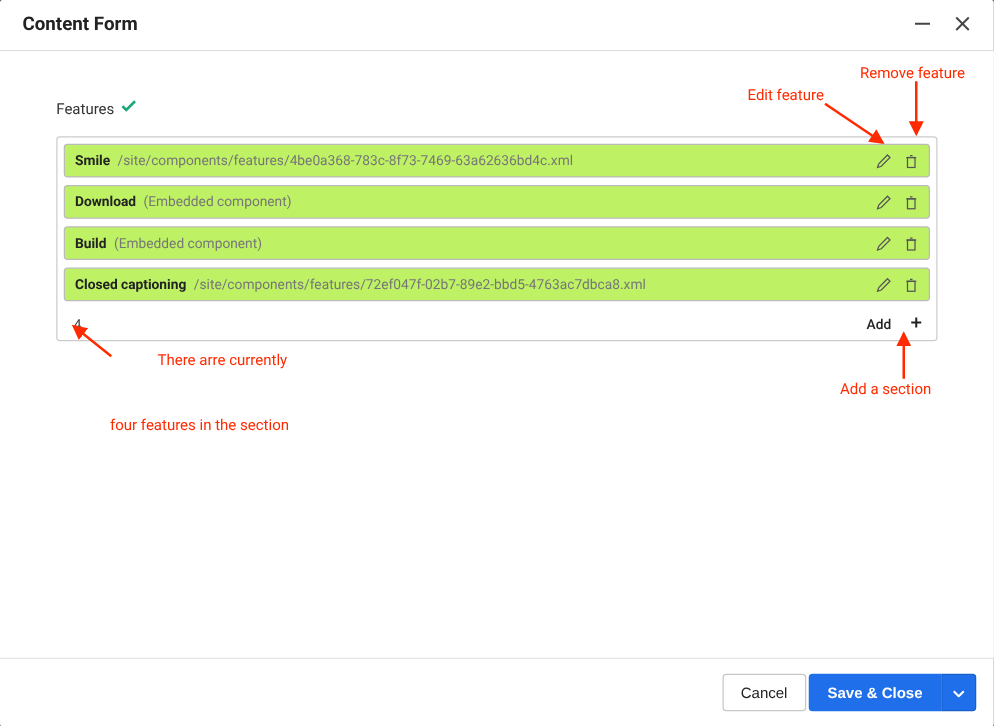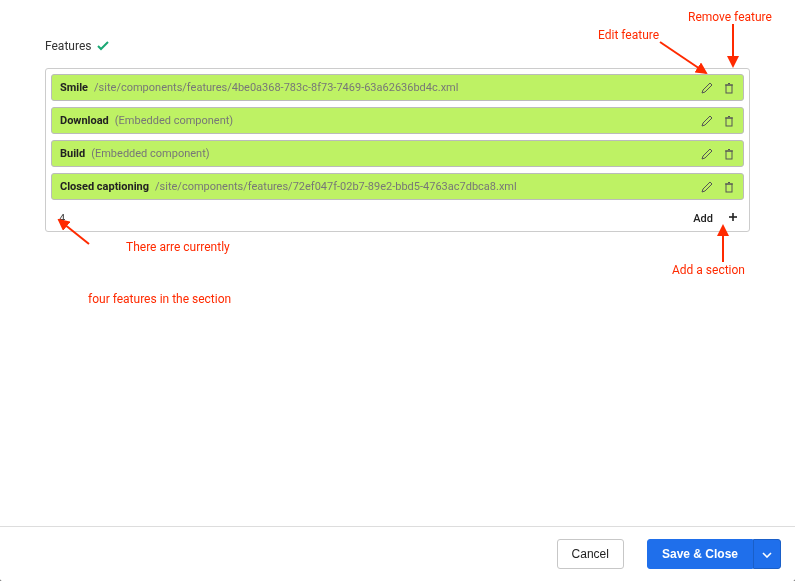--- a/index.html
+++ b/index.html
@@ -24,21 +24,21 @@
   .dialog-header-controls { display: flex; gap: 18px; align-items: center; }
   .header-btn { cursor: pointer; color: #444; display: inline-flex; }
 
   .body {
     flex: 1; position: relative; overflow: hidden;
     background: #fff;
   }
   .section {
     padding: 35px 45px 0 45px;
   }
-  .section-label { font-size: 12px; color: #333; display: inline-flex; align-items: center; gap: 6px; }
+  .section-label { font-size: 12px; color: #333; display: inline-flex; gap: 6px; }
   .check { color: #1aa874; display: inline-flex; }
 
   .list-box {
     margin-top: 14px;
     border: 1px solid #ccc;
     border-radius: 3px;
     padding: 5px 5px 0 5px;
     background: #fff;
   }
   .row {
@@ -62,21 +62,21 @@
   }
   .add-btn { display: inline-flex; align-items: center; gap: 15px; cursor: pointer; color: #222; font-weight: 500; }
 
   
   .anno { position: absolute; color: #ff2a00; font-size: 12px; pointer-events: none; }
   .arrow { position: absolute; pointer-events: none; }
 
   .dialog-footer {
     border-top: 1px solid #ddd;
     padding: 12px 14px;
-    display: flex; justify-content: flex-end; align-items: center; gap: 23px;
+    display: flex; justify-content: flex-end; align-items: center; gap: 2px;
   }
   .btn {
     font-size: 12px; padding: 7px 14px; border-radius: 3px; cursor: pointer;
     border: 1px solid #c7c7c7; background: #fff; color: #222;
   }
   .btn-primary-group { display: flex; border-radius: 11px; }
   .btn-primary {
     background: #1f6feb; color: #fff; border: 1px solid #1f6feb;
     border-radius: 3px 0 0 3px; font-weight: 600;
   }
@@ -85,20 +85,36 @@
     border-left: 1px solid #1a5fc8;
     border-radius: 0 3px 3px 0; padding: 7px 8px; display: flex; align-items: center;
   }
 </style>
 </head>
 <body>
 
 <div class="modal">
   <div class="dialog">
 
+    <div class="dialog-header">
+      <div class="dialog-title">Content Form</div>
+      <div class="dialog-header-controls">
+        <span class="header-btn">
+          <svg width="14" height="14" viewBox="0 0 14 14">
+              <line x1="1" y1="7" x2="13" y2="7" stroke="#444" stroke-width="1.6"></line>
+            </svg>
+        </span>
+        <span class="header-btn">
+          <svg width="14" height="14" viewBox="0 0 14 14">
+              <line x1="2" y1="2" x2="12" y2="12" stroke="#444" stroke-width="1.6"></line>
+              <line x1="12" y1="2" x2="2" y2="12" stroke="#444" stroke-width="1.6"></line>
+            </svg>
+        </span>
+      </div>
+    </div>
 
     <div class="body">
 
       <div class="section">
         <div class="section-label">
           <span>Features</span>
           <span class="check">
             <svg width="12" height="10" viewBox="0 0 12 10">
                 <polyline points="1,5 4,8 11,1" fill="none" stroke="#1aa874" stroke-width="2"></polyline>
               </svg>

